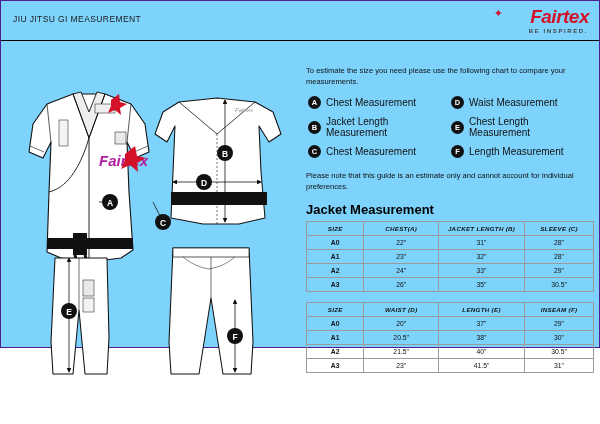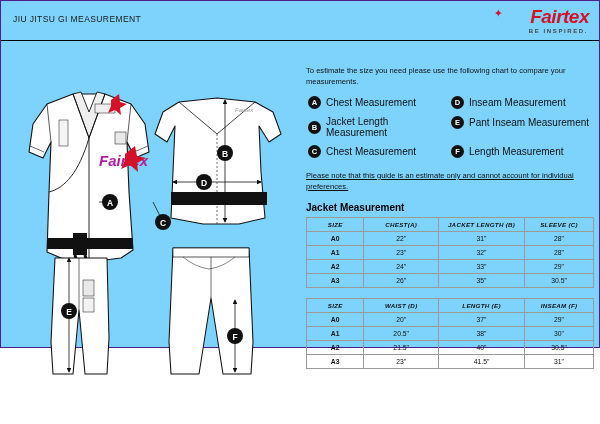--- a/index.html
+++ b/index.html
@@ -66,22 +66,22 @@
   .legend { width:100%; }
   .legend td { vertical-align:top; padding:0 0 5px 0; }
   .lgd { display:flex; align-items:center; gap:5px; }
   .circ {
     width:13px; height:13px; border-radius:50%;
     background:#111; color:#fff; font-size:7.5px; font-weight:bold;
     display:flex; align-items:center; justify-content:center;
     flex:0 0 auto;
   }
   .lgd-label { font-size:10px; color:#111; }
-  .note { font-size:7.6px; line-height:11px; color:#111; margin:5px 0 10px 0;text-decoration:underline; }
-  .tbl-title { font-size:10px; font-weight:bold; margin:0 0 4px 0; }
+  .note { font-size:7.6px; line-height:11px; color:#111; margin:5px 0 10px 0; }
+  .tbl-title { font-size:13px; font-weight:bold; margin:0 0 4px 0; }
   table.meas {
     width:100%; border-collapse:collapse; margin-bottom:10px;
   }
   table.meas th, table.meas td {
     border:1px solid #9a9a9a; text-align:center;
     font-size:6.8px; padding:3px 2px; color:#111;
   }
   table.meas th {
     font-weight:bold; font-style:italic; font-size:6.2px; letter-spacing:0.3px;
   }
@@ -213,35 +213,35 @@
           <tr>
         <td style="width:50%">
           <div class="lgd">
             <span class="circ">A</span>
             <span class="lgd-label">Chest Measurement</span>
           </div>
         </td>
         <td style="width:50%">
           <div class="lgd">
             <span class="circ">D</span>
-            <span class="lgd-label">Inseam Measurement</span>
+            <span class="lgd-label">Waist Measurement</span>
           </div>
         </td>
       </tr>
       <tr>
         <td>
           <div class="lgd">
             <span class="circ">B</span>
             <span class="lgd-label">Jacket Length Measurement</span>
           </div>
         </td>
         <td>
           <div class="lgd">
             <span class="circ">E</span>
-            <span class="lgd-label">Pant Inseam Measurement</span>
+            <span class="lgd-label">Chest Length Measurement</span>
           </div>
         </td>
       </tr>
       <tr>
         <td>
           <div class="lgd">
             <span class="circ">C</span>
             <span class="lgd-label">Chest Measurement</span>
           </div>
         </td>

